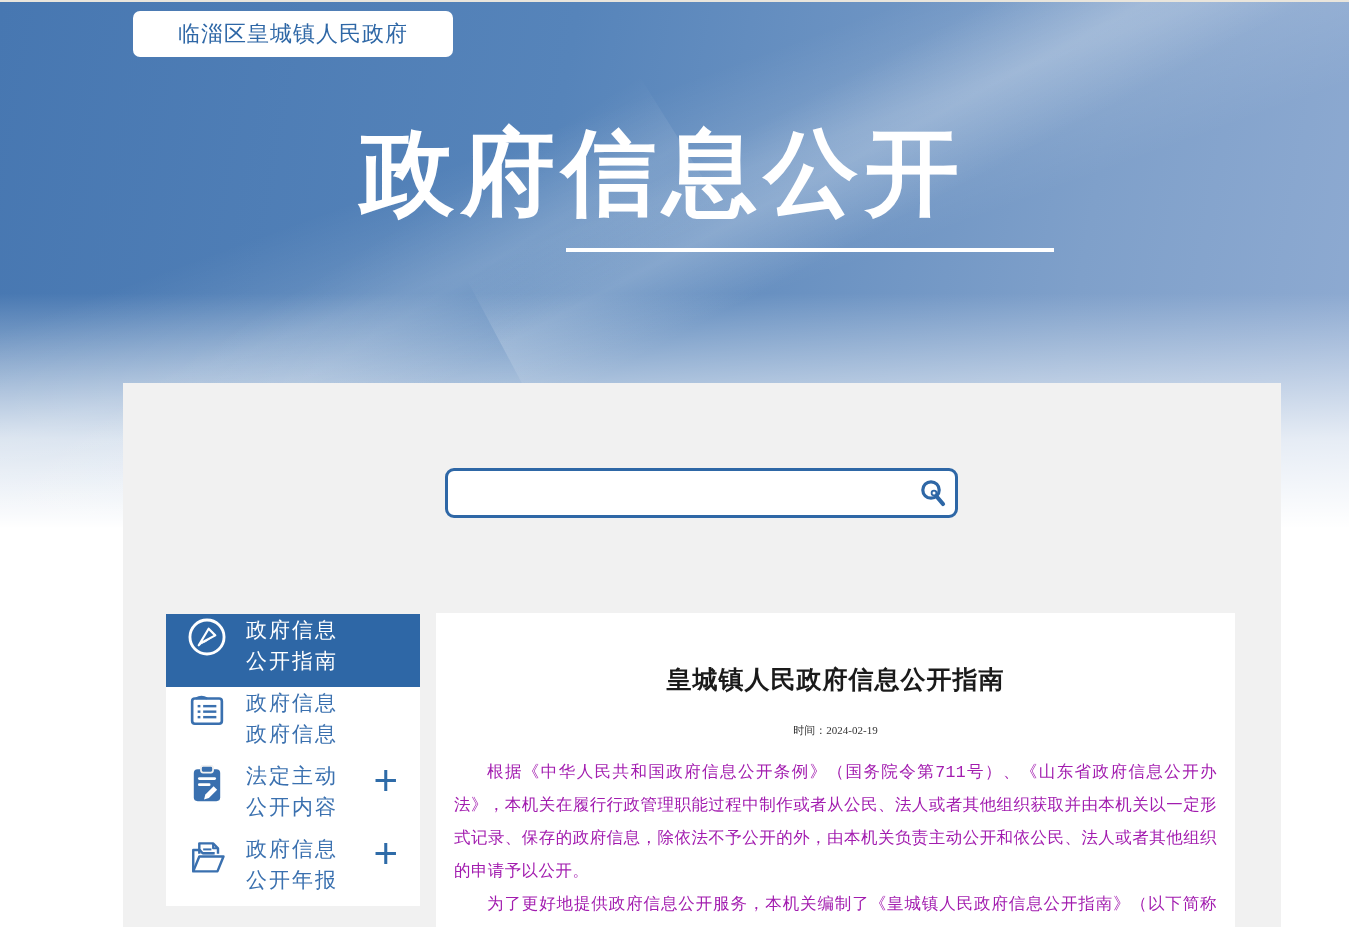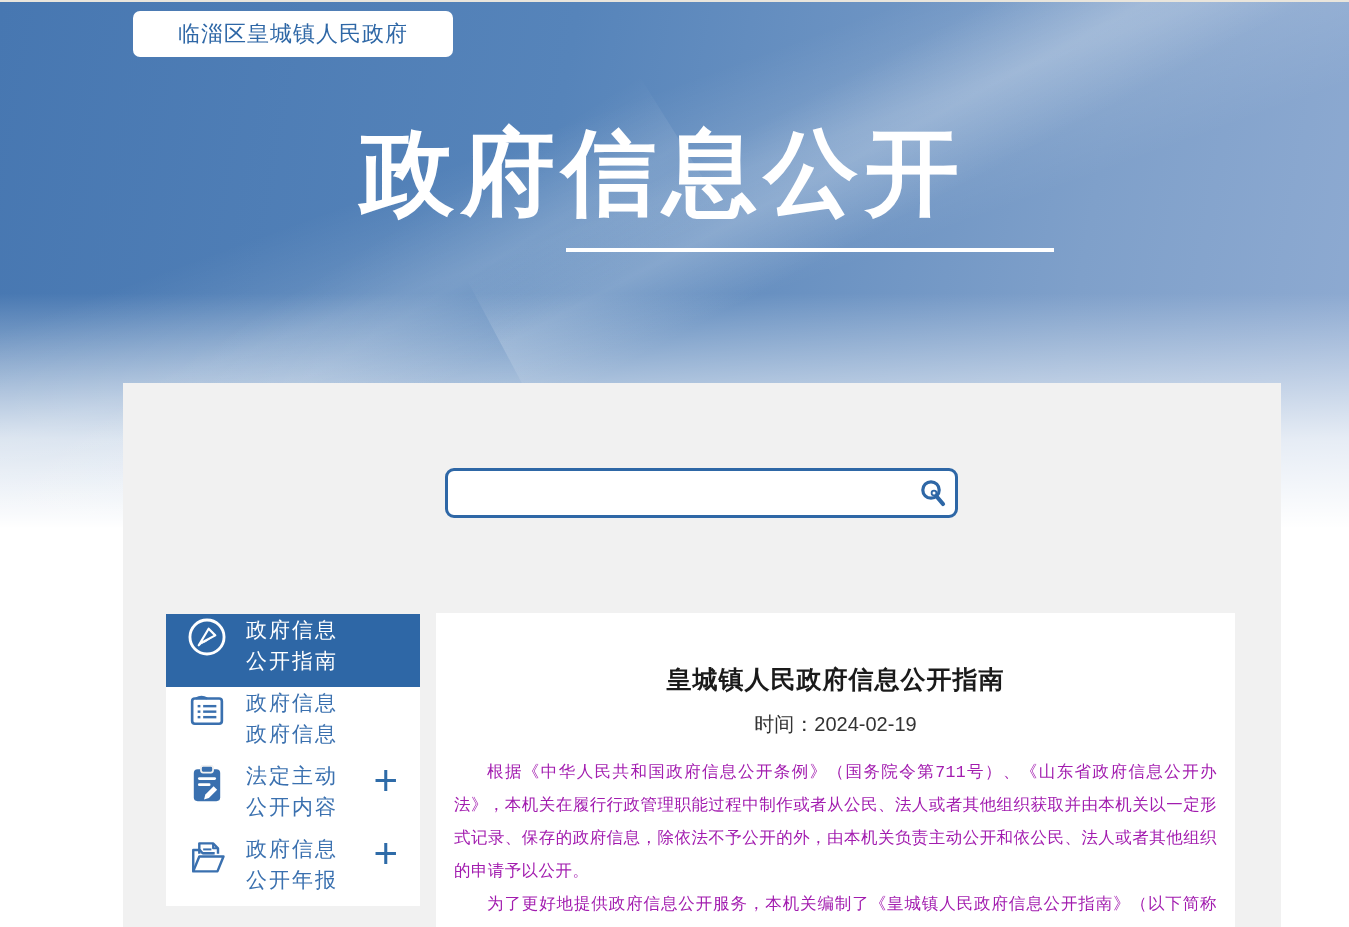--- a/index.html
+++ b/index.html
@@ -79,22 +79,22 @@
   
   .content{
     position:absolute;left:436px;top:611px;width:799px;height:340px;background:#ffffff;
     box-sizing:border-box;padding:46px 18px 0 18px;
   }
   .article-title{
     text-align:center;font-family:"Liberation Serif",serif;font-weight:700;
     font-size:25px;color:#1a1a1a;letter-spacing:1px;line-height:30px;margin:6px;
   }
   .article-meta{
-    text-align:center;font-family:Liberation Sans, sans-serif;font-size:20px;color:#333;
-    margin-top:16px;
+    text-align:center;font-family:Liberation Serif, serif;font-size:11px;color:#333;
+    margin-top:28px;
   }
   .article-body{margin-top:18px;}
   .article-body p{
     margin:0;font-size:16.5px;color:#a21caf;line-height:33px;text-indent:2em;
     text-align:justify;letter-spacing:.4px;font-family:Liberation Mono, monospace;
   }
 </style>
 </head>
 <body>
 

